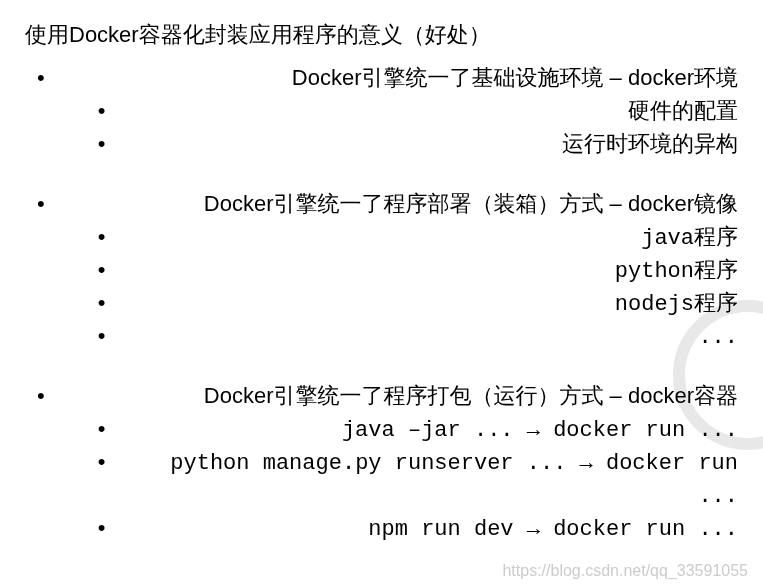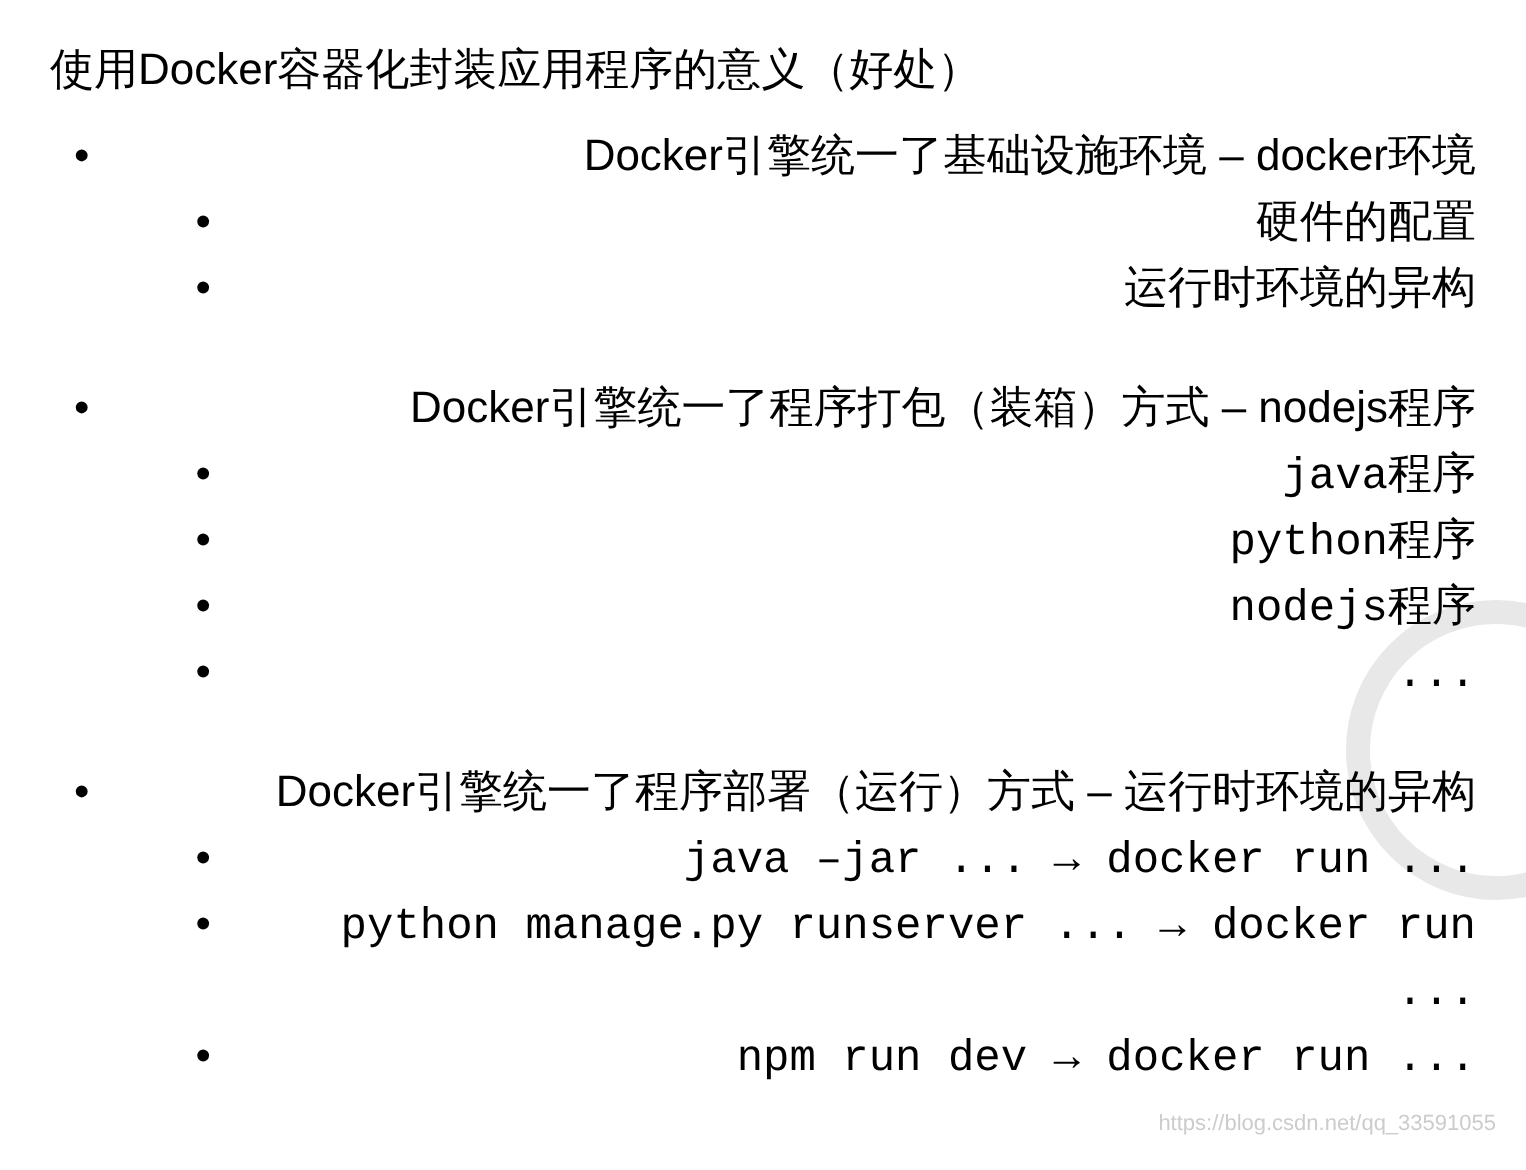--- a/index.html
+++ b/index.html
@@ -49,23 +49,23 @@
       font-family: Liberation Mono, monospace;
     }
     .sub-item::before {
       content: "•";
       position: absolute;
       left: 70px;
       font-size: 22px;
     }
     .watermark {
       position: absolute;
-      bottom: 17px;
+      bottom: 5px;
       right: 15px;
-      font-size: 11px;
+      font-size: 16px;
       color: #cccccc;
       font-family: Arial, sans-serif;
     }
     .circle-decoration {
       position: absolute;
       right: -60px;
       top: 300px;
       width: 150px;
       height: 150px;
       border: 12px solid #e8e8e8;
@@ -80,31 +80,31 @@
 
 <div class="section">
   <div class="main-item">Docker引擎统一了基础设施环境 – docker环境</div>
   <div class="sub-list">
     <div class="sub-item">硬件的配置</div>
     <div class="sub-item">运行时环境的异构</div>
   </div>
 </div>
 
 <div class="section">
-  <div class="main-item">Docker引擎统一了程序打包（装箱）方式 – nodejs程序</div>
+  <div class="main-item">Docker引擎统一了程序部署（装箱）方式 – docker镜像</div>
   <div class="sub-list">
     <div class="sub-item">java程序</div>
     <div class="sub-item">python程序</div>
     <div class="sub-item">nodejs程序</div>
     <div class="sub-item">...</div>
   </div>
 </div>
 
 <div class="section">
-  <div class="main-item">Docker引擎统一了程序部署（运行）方式 – 运行时环境的异构</div>
+  <div class="main-item">Docker引擎统一了程序打包（运行）方式 – docker容器</div>
   <div class="sub-list">
     <div class="sub-item">java –jar ... → docker run ...</div>
     <div class="sub-item">python manage.py runserver ... →  docker run ...</div>
     <div class="sub-item">npm run dev → docker run ...</div>
   </div>
 </div>
 
 <div class="circle-decoration"></div>
 
 <div class="watermark">https://blog.csdn.net/qq_33591055</div>

